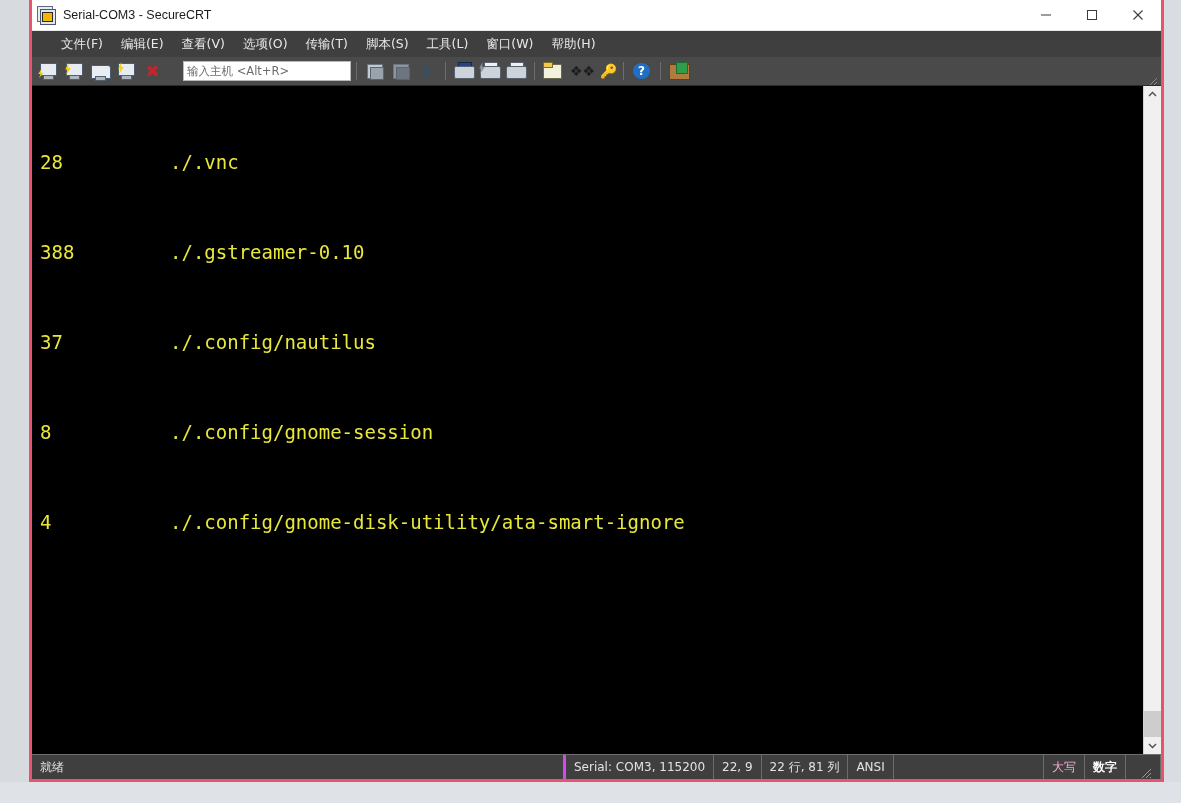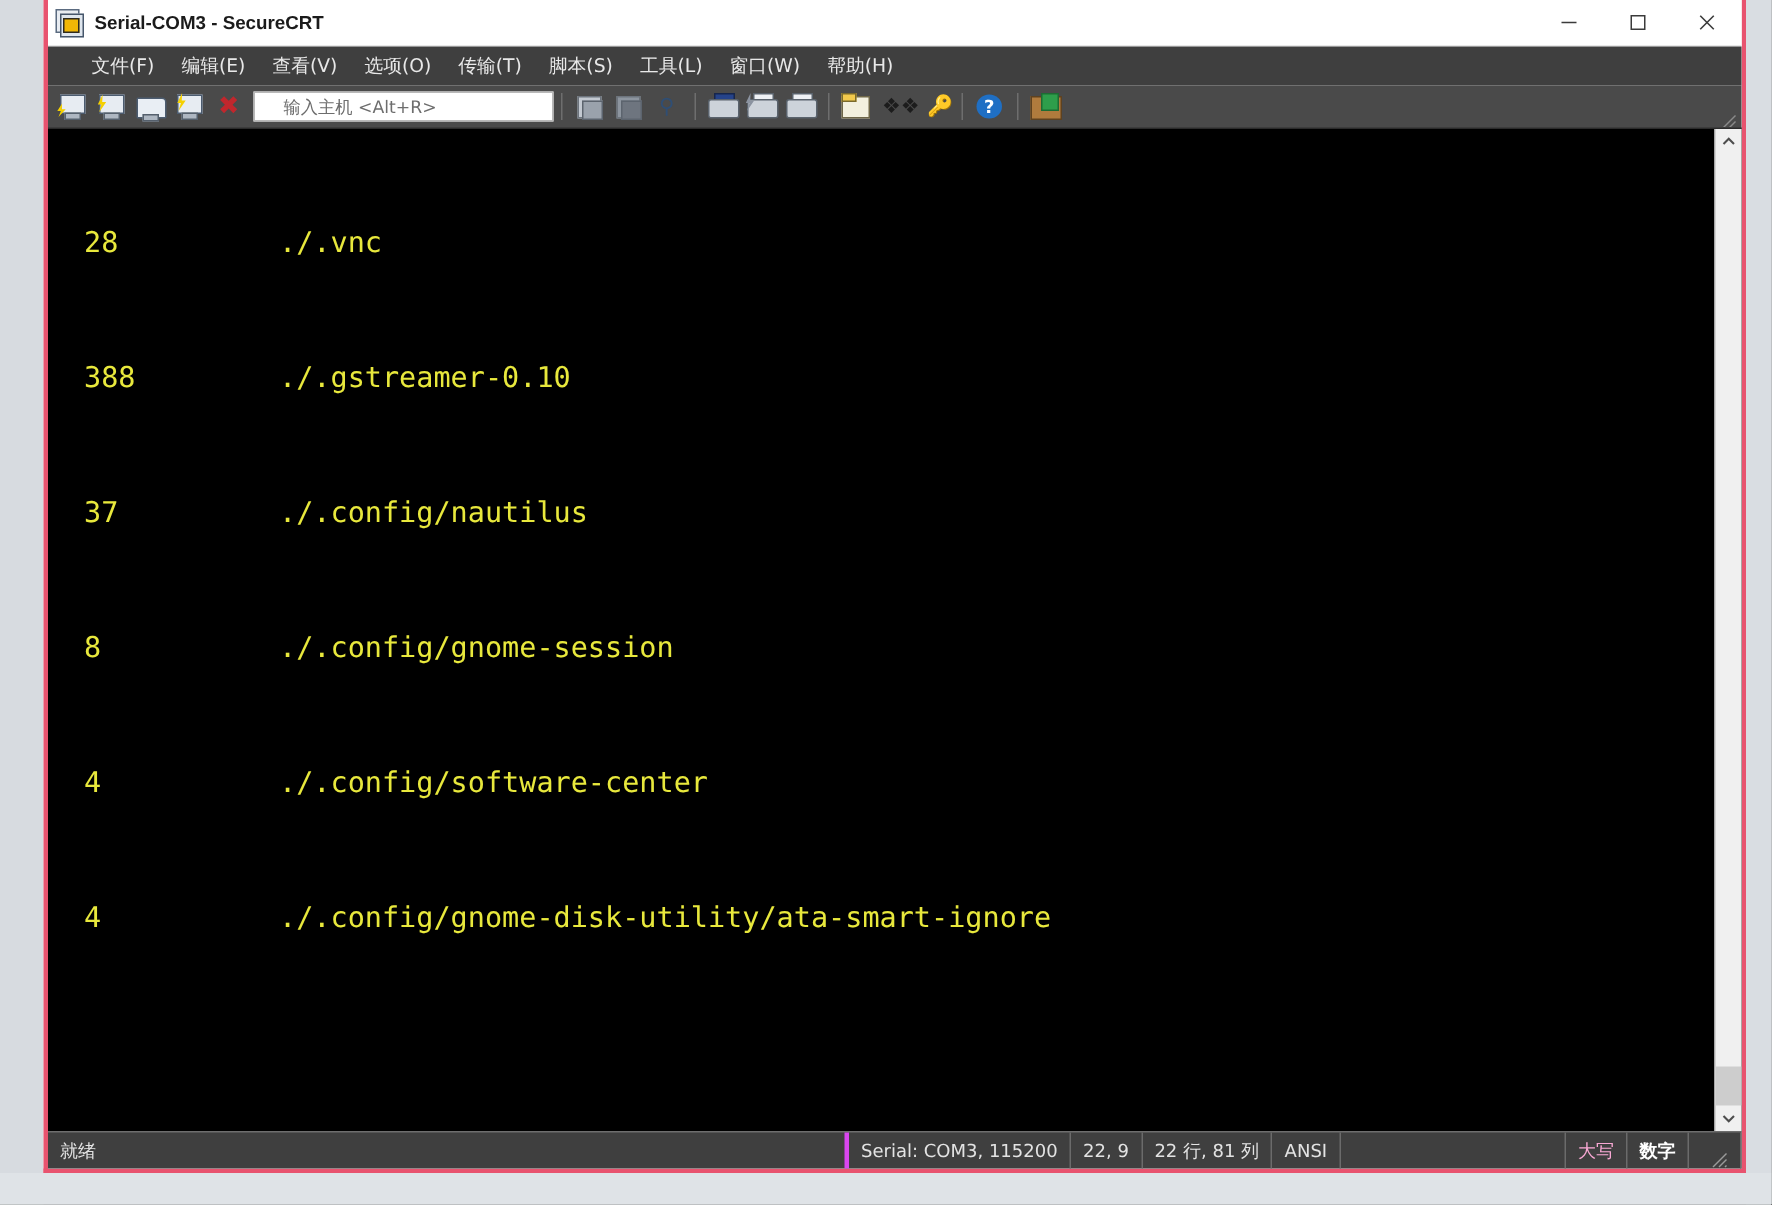--- a/index.html
+++ b/index.html
@@ -79,21 +79,20 @@
     background: #dfe6ee; border: 1px solid #46566b;
   }
   .app-icon .inner {
     position: absolute; left: 5px; top: 6px; width: 9px; height: 8px;
     background: #f2b705; border: 1px solid #2e2a20;
   }
   .title-text {
     font-size: 12.5px;
     color: #1b1b1b;
     white-space: nowrap;
-    font-weight: bold;
   }
   .winbtns {
     margin-left: auto;
     display: flex;
     height: 30px;
   }
   .winbtn {
     width: 46px; height: 30px;
     display: flex; align-items: center; justify-content: center;
     color: #3b3b3b;
@@ -136,24 +135,24 @@
   .tb-sep {
     width: 1px; height: 18px;
     background: #6e6e6e;
     margin: 0 5px;
     flex: none;
   }
   .host-input {
     width: 160px; height: 18px;
     background: #ffffff;
     border: 1px solid #b9b9b9;
-    margin-left: 3px;
+    margin-left: 17px;
     display: flex;
     align-items: center;
-    padding: 0 19px;
+    padding: 0 3px;
     flex: none;
     overflow: hidden;
   }
   .host-placeholder {
     font-size: 11.5px;
     color: #6d6d6d;
     white-space: nowrap;
     font-family: "DejaVu Sans", "Liberation Sans", sans-serif;
   }
   .tb-grip {
@@ -171,21 +170,21 @@
     border-top: 1px solid #2b2b2b;
   }
   .terminal {
     flex: 1;
     background: #000000;
     font-family: "DejaVu Sans Mono", "Liberation Mono", monospace;
     font-size: 19px;
     line-height: 30px;
     color: #e8e83c;
     padding-top: 1px;
-    padding-left: 24px;
+    padding-left: 8px;
     overflow: hidden;
     white-space: pre;
   }
   .term-line { height: 30px; white-space: pre; }
   .sz { display: inline-block; width: 130px; }
 
   
   .vscroll {
     width: 17px;
     background: #f0f0f0;
@@ -480,21 +479,20 @@
         </svg>
       </div>
     </div>
 
     <div class="body-area">
       <div class="terminal">
         <div class="term-line"><span class="sz">28</span><span>./.vnc</span></div>
         <div class="term-line"><span class="sz">388</span><span>./.gstreamer-0.10</span></div>
         <div class="term-line"><span class="sz">37</span><span>./.config/nautilus</span></div>
         <div class="term-line"><span class="sz">8</span><span>./.config/gnome-session</span></div>
-        <div class="term-line"><span class="sz">4</span><span>./.config/software-center</span></div>
         <div class="term-line"><span class="sz">4</span><span>./.config/gnome-disk-utility/ata-smart-ignore</span></div>
         
         
         
         
         
         
         
         
         

